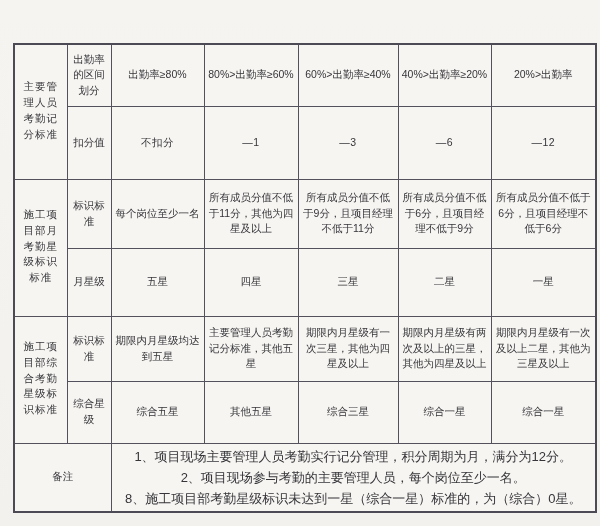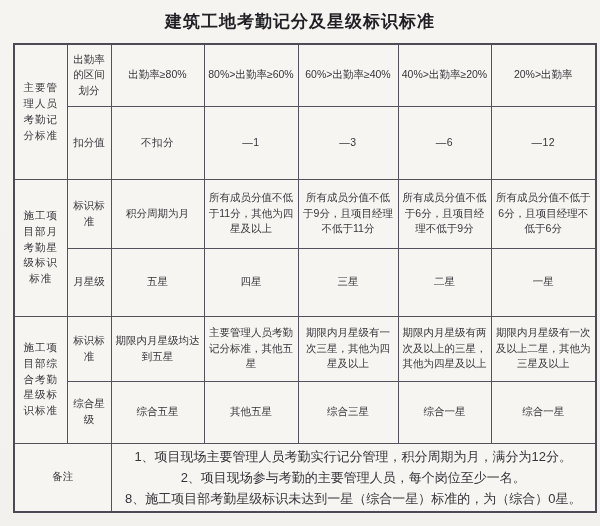--- a/index.html
+++ b/index.html
@@ -46,20 +46,21 @@
     padding: 2px 3px;
     font-size: 10.5px;
     line-height: 1.5;
     color: #35353a;
     word-break: break-all;
   }
   td.group-cell {
     font-size: 11px;
     letter-spacing: 1px;
     padding: 2px 4px;
+    font-family: Liberation Mono, monospace;
   }
   td.rowhead-cell {
     font-size: 10.5px;
     padding: 2px 1px;
   }
   td.score-cell {
     font-size: 11.5px;
     letter-spacing: 0.5px;
   }
   td.remarks-cell {
@@ -79,21 +80,20 @@
   tr.r4 { height: 68px; }
   tr.r5 { height: 65px; }
   tr.r6 { height: 62px; }
   tr.r7 { height: 66px; }
 </style>
 </head>
 <body>
 
 <div class="page">
 
-  <div class="title">建筑工地考勤记分及星级标识标准</div>
 
   <table class="std">
     <colgroup>
       <col style="width:53px">
       <col style="width:44px">
       <col style="width:93px">
       <col style="width:94px">
       <col style="width:100px">
       <col style="width:93px">
       <col style="width:105px">
@@ -114,21 +114,21 @@
       <td class="score-cell">不扣分</td>
       <td class="score-cell">—1</td>
       <td class="score-cell">—3</td>
       <td class="score-cell">—6</td>
       <td class="score-cell">—12</td>
     </tr>
 
     <tr class="r3">
       <td rowspan="2" class="group-cell">施工项目部月考勤星级标识标准</td>
       <td class="rowhead-cell">标识标准</td>
-      <td>积分周期为月</td>
+      <td>每个岗位至少一名</td>
       <td>所有成员分值不低于11分，其他为四星及以上</td>
       <td>所有成员分值不低于9分，且项目经理不低于11分</td>
       <td>所有成员分值不低于6分，且项目经理不低于9分</td>
       <td>所有成员分值不低于6分，且项目经理不低于6分</td>
     </tr>
     <tr class="r4">
       <td class="rowhead-cell">月星级</td>
       <td>五星</td>
       <td>四星</td>
       <td>三星</td>

